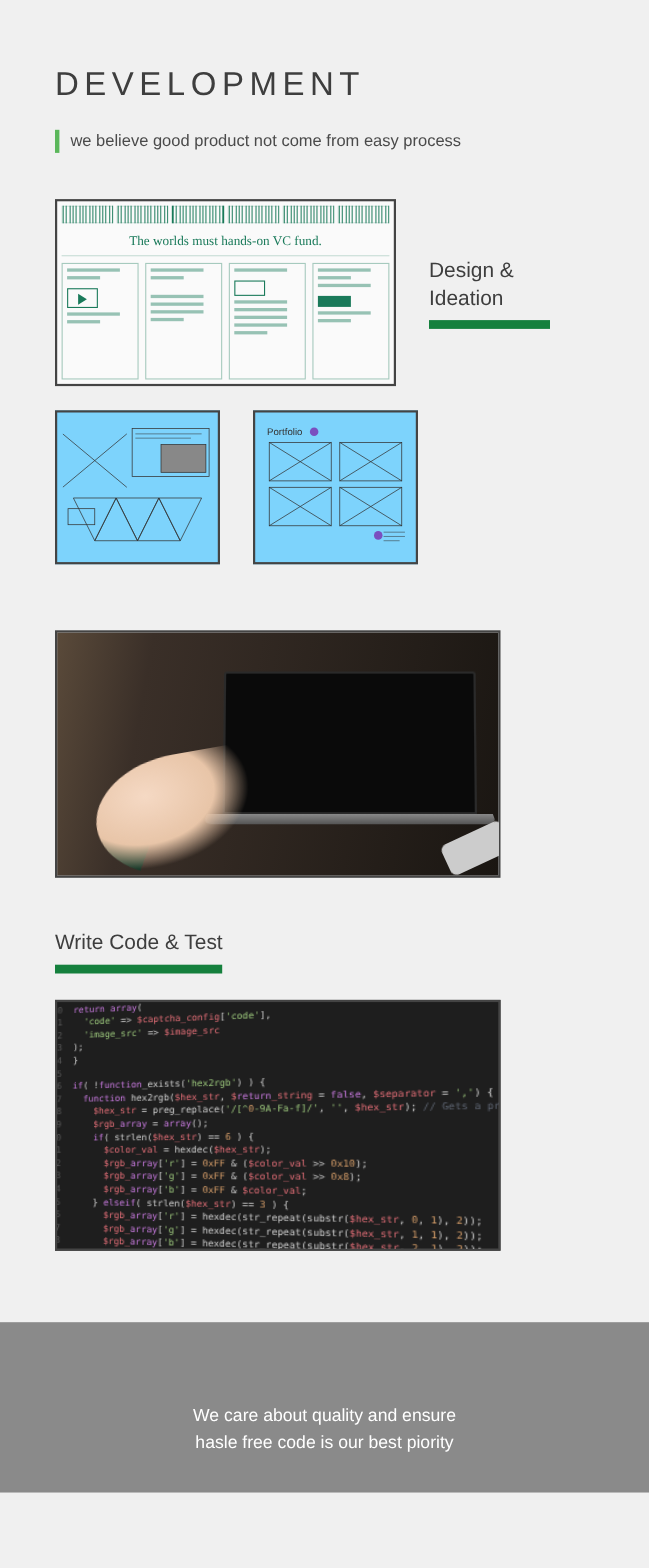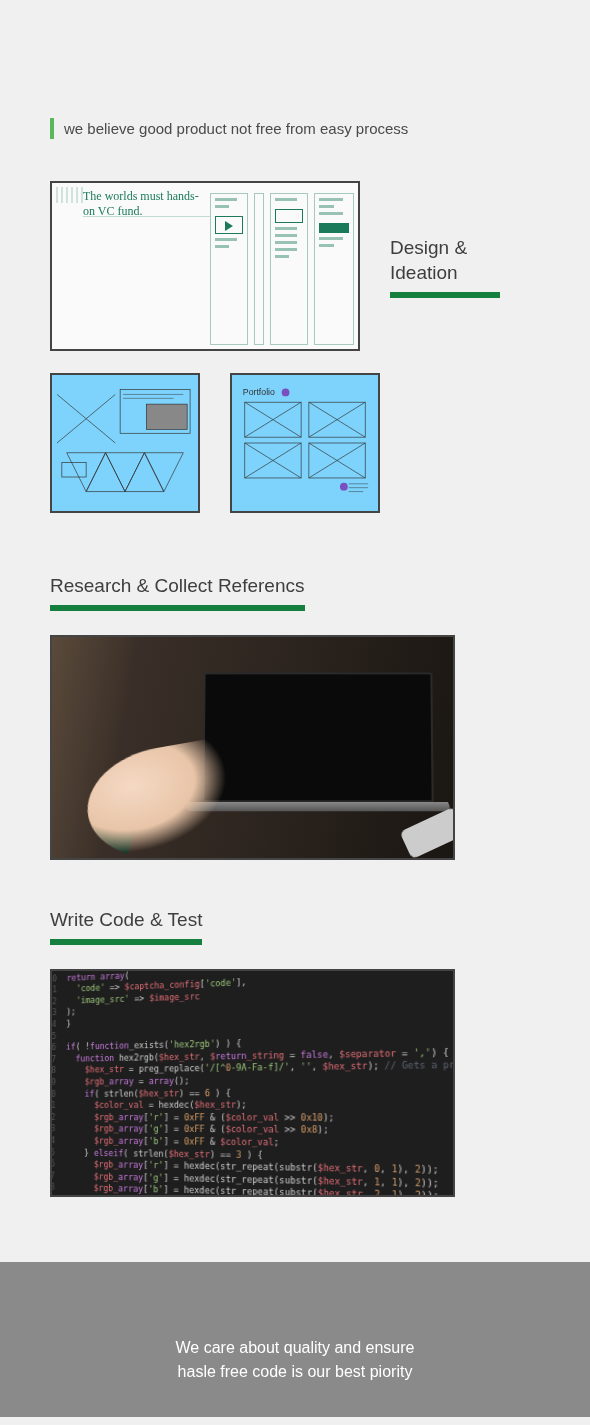--- a/index.html
+++ b/index.html
@@ -30,36 +30,36 @@
     line-height: 1.45;
     color: #4a4a4a;
   }
   .section-title {
     font-size: 19px;
     font-weight: 400;
     color: #3e3e3e;
     line-height: 1.35;
     display: inline-block;
     padding-bottom: 6px;
-    border-bottom: 6px solid #15803d;
+    border-bottom: 8px solid #15803d;
   }
   .row1 {
     margin-top: 42px;
     display: flex;
     align-items: center;
     gap: 30px;
   }
   .row1 .section-title { max-width: 110px; }
   .whiteboard {
     width: 310px;
     height: 170px;
     border: 2px solid #444;
     background: #fafafa;
     display: flex;
-    flex-direction: row;
+    flex-direction: column;
     padding: 4px;
   }
   .wb-top {
     height: 16px;
     display:flex;
     gap:3px;
   }
   .wb-tab {
     flex:1;
     background: repeating-linear-gradient(90deg,#1a7a5a 0 1px, transparent 1px 3px);
@@ -213,25 +213,25 @@
     max-width: 280px;
     margin-top: 42px;
   }
 </style>
 </head>
 <body>
 
 <div class="page">
 
   <h1 class="main-title">
-    <br>
+    <span>DEVELOPMENT</span><br>
   </h1>
 
   <div class="tagline-wrap">
-    <p class="tagline">we believe good product not free from easy process</p>
+    <p class="tagline">we believe good product not come from easy process</p>
   </div>
 
   <div class="row1">
     <div class="whiteboard">
       <div class="wb-top">
         <div class="wb-tab"></div>
           <div class="wb-tab"></div>
           <div class="wb-tab"></div>
         <div class="wb-tab"></div>
           <div class="wb-tab"></div>
@@ -318,21 +318,20 @@
         </g>
         <circle cx="110" cy="105" r="4" fill="#7a4fbf"></circle>
         <line x1="115" y1="102" x2="135" y2="102" stroke="#333" stroke-width="0.5"></line>
         <line x1="115" y1="106" x2="135" y2="106" stroke="#333" stroke-width="0.5"></line>
         <line x1="115" y1="110" x2="130" y2="110" stroke="#333" stroke-width="0.5"></line>
       </svg>
     </div>
   </div>
 
   <div class="row2">
-    <h2 class="section-title">Research &amp; Collect Referencs</h2>
     <div class="laptop-wrap">
       <div class="laptop">
         <div class="laptop-screen"></div>
         <div class="laptop-base"></div>
       </div>
       <div class="arm"></div>
       <div class="phone"></div>
     </div>
   </div>
 

